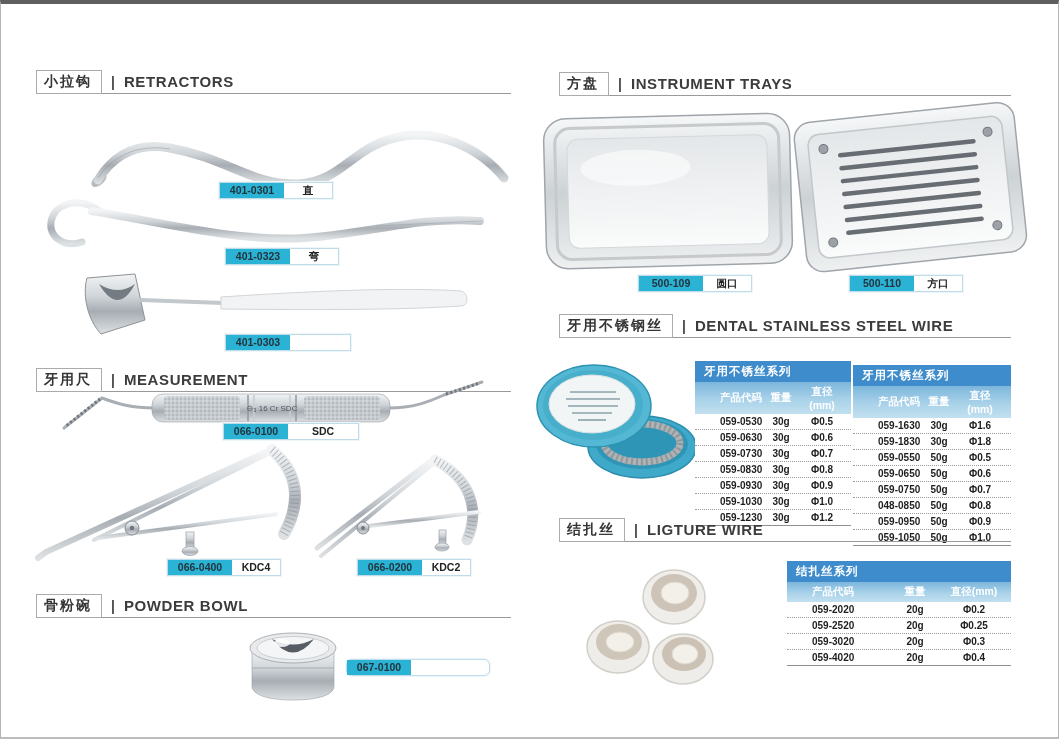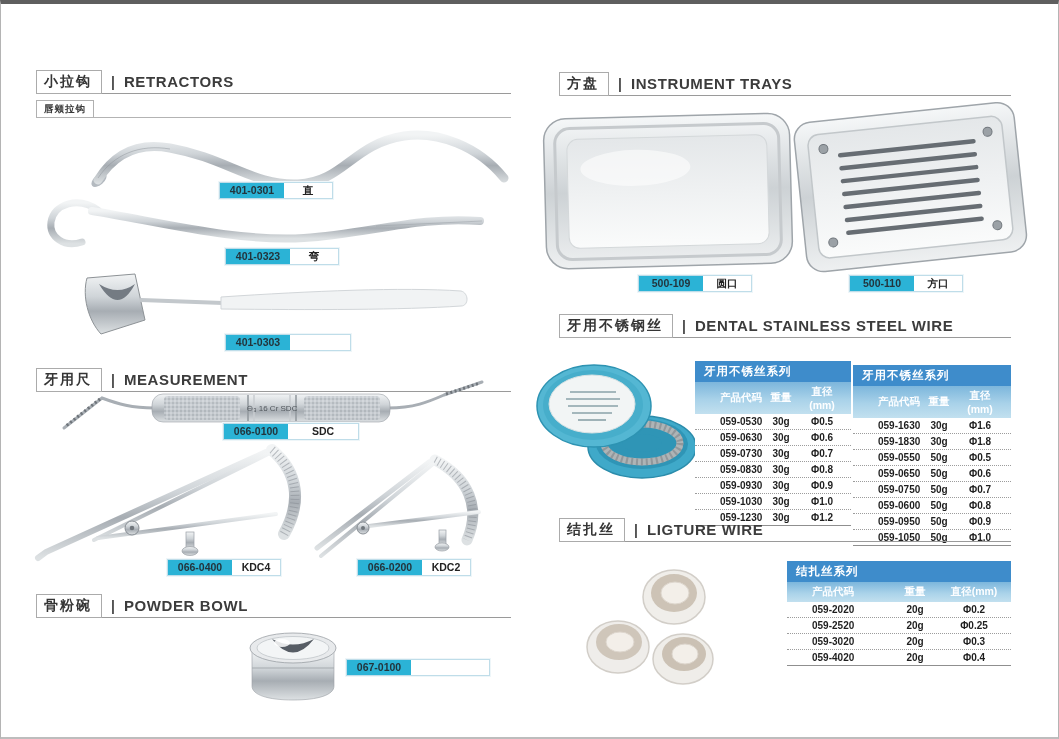--- a/index.html
+++ b/index.html
@@ -72,23 +72,20 @@
       </pattern>
     </defs>
   </svg>
 
   <div class="sec-head" style="left:35px;top:66px;width:475px;">
     <span class="sec-zh">小拉钩</span>
     <span class="sec-sep">|</span>
     <span class="sec-en">RETRACTORS</span>
   </div>
 
-  <div class="sub-head" style="left:35px;top:96px;width:475px;">
-    <span class="sub-zh">唇颊拉钩</span>
-  </div>
 
   <svg style="left:85px;top:112px;" width="425" height="78" viewBox="0 0 425 78">
     <ellipse cx="13" cy="64" rx="9" ry="5" transform="rotate(-40 13 64)" fill="#b4bac0"></ellipse>
     <path d="M12,64 C28,38 52,26 84,32 C140,42 168,70 212,68 C258,66 266,28 318,20 C352,15 392,30 418,62" fill="none" stroke="url(#metalV)" stroke-width="9" stroke-linecap="round"></path>
     <path d="M12,62 C28,38 54,28 84,33" fill="none" stroke="#8f959b" stroke-width="1" opacity="0.5"></path>
   </svg>
 
   <div class="tag" style="left:218px;top:178px;">
     <span class="tag-code">401-0301</span>
     <span class="tag-desc">直</span>
@@ -186,21 +183,21 @@
 
   <svg style="left:243px;top:612px;" width="100" height="88" viewBox="0 0 100 88">
     <path d="M8,34 L8,70 C8,79 24,84 49,84 C74,84 90,79 90,70 L90,34 Z" fill="url(#metalV)" stroke="#9aa0a5" stroke-width="0.6"></path>
     <line x1="8" y1="52" x2="90" y2="52" stroke="#a6abb0" stroke-width="1.2"></line>
     <ellipse cx="49" cy="32" rx="43" ry="15" fill="#e8eaec" stroke="#9aa0a5" stroke-width="0.8"></ellipse>
     <ellipse cx="49" cy="32" rx="36" ry="11.5" fill="#f3f5f6" stroke="#c0c5c9" stroke-width="0.8"></ellipse>
     <path d="M28,23 Q49,50 70,23 Q49,34 28,23 Z" fill="#575d65"></path>
     <ellipse cx="38" cy="27" rx="8" ry="4" fill="#ffffff" opacity="0.85"></ellipse>
   </svg>
 
-  <div class="tag" style="left:345px;top:655px;">
+  <div class="tag" style="left:345px;top:655px;border-radius:6px;">
     <span class="tag-code">067-0100</span>
     <span class="tag-desc" style="min-width:66px;"></span>
   </div>
 
   <div class="sec-head" style="left:558px;top:68px;width:452px;">
     <span class="sec-zh">方盘</span>
     <span class="sec-sep">|</span>
     <span class="sec-en">INSTRUMENT TRAYS</span>
   </div>
 
@@ -337,21 +334,21 @@
           <div class="tcell c0">059-0650</div>
           <div class="tcell c1">50g</div>
           <div class="tcell c2">Φ0.6</div>
         </div>
         <div class="trow wire-row">
           <div class="tcell c0">059-0750</div>
           <div class="tcell c1">50g</div>
           <div class="tcell c2">Φ0.7</div>
         </div>
         <div class="trow wire-row">
-          <div class="tcell c0">059-0600</div>
+          <div class="tcell c0">048-0850</div>
           <div class="tcell c1">50g</div>
           <div class="tcell c2">Φ0.8</div>
         </div>
         <div class="trow wire-row">
           <div class="tcell c0">059-0950</div>
           <div class="tcell c1">50g</div>
           <div class="tcell c2">Φ0.9</div>
         </div>
         <div class="trow wire-row">
           <div class="tcell c0">059-1050</div>

